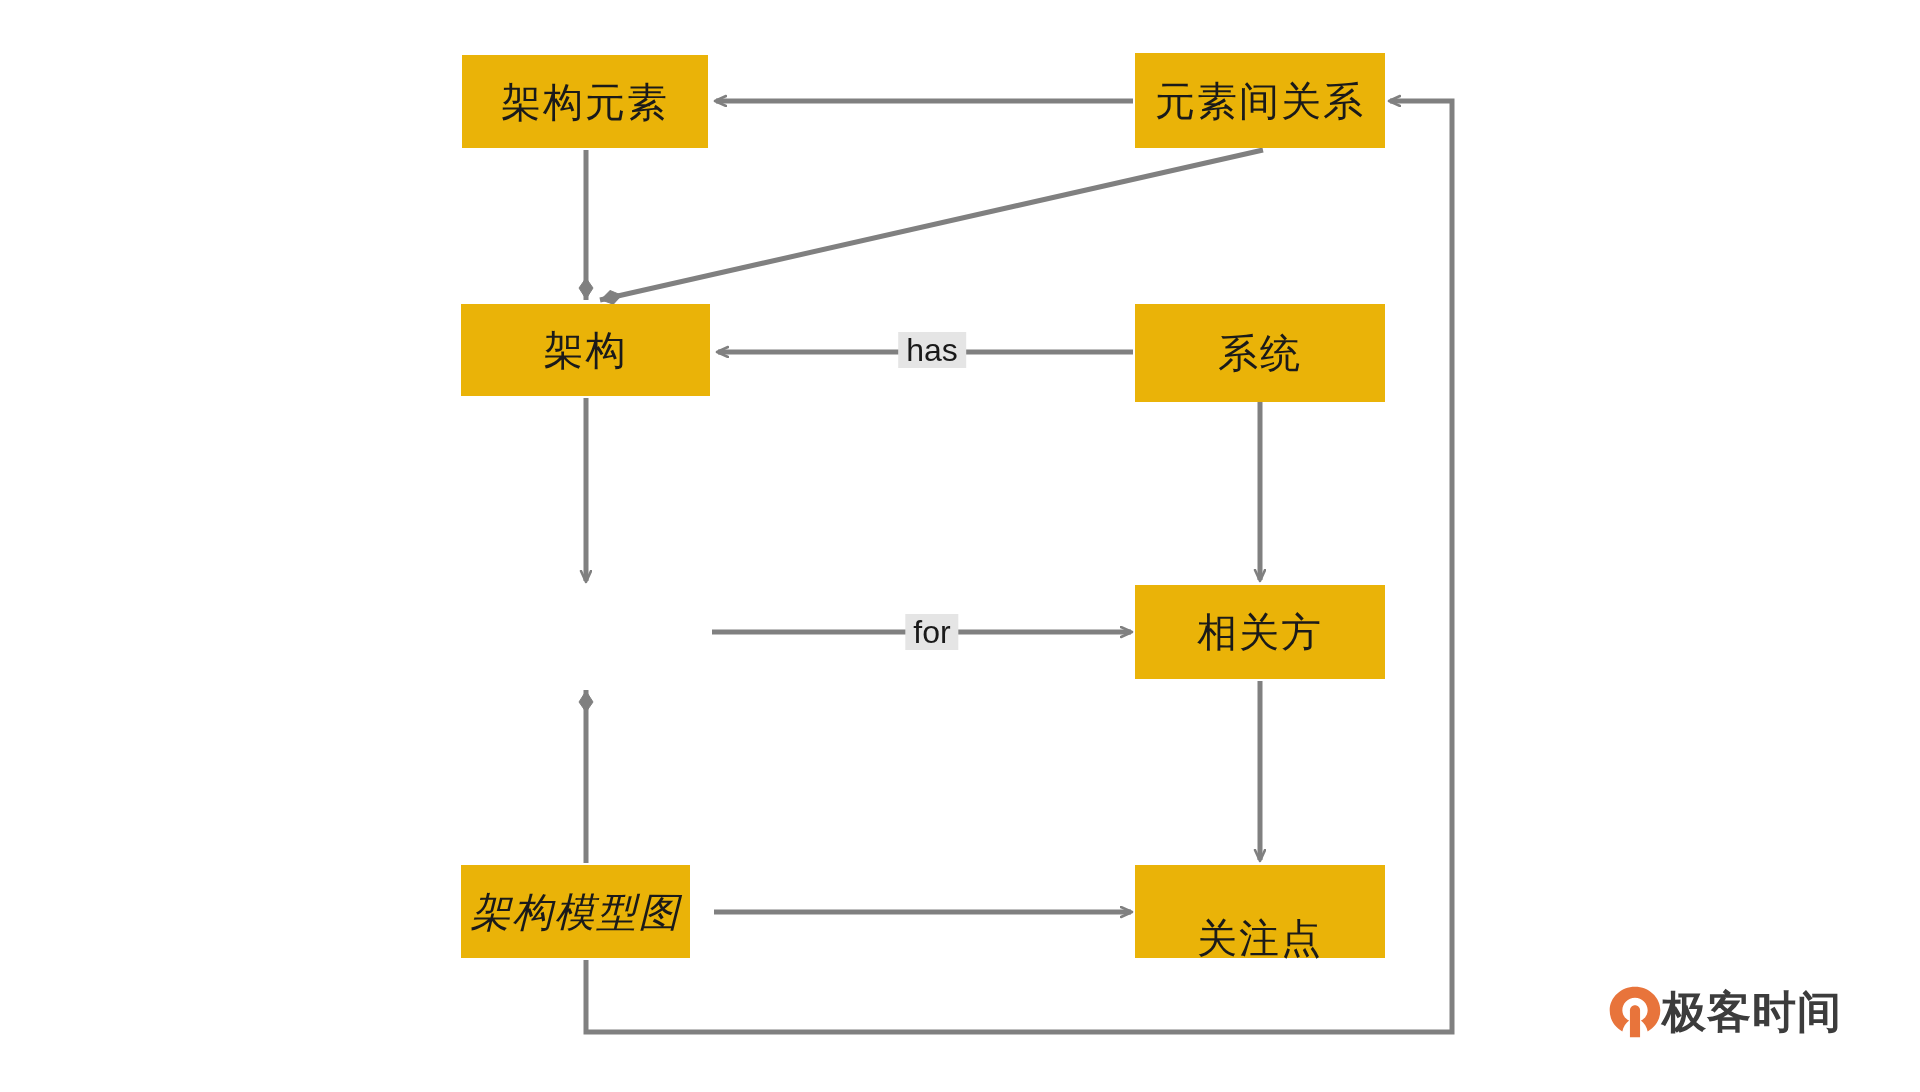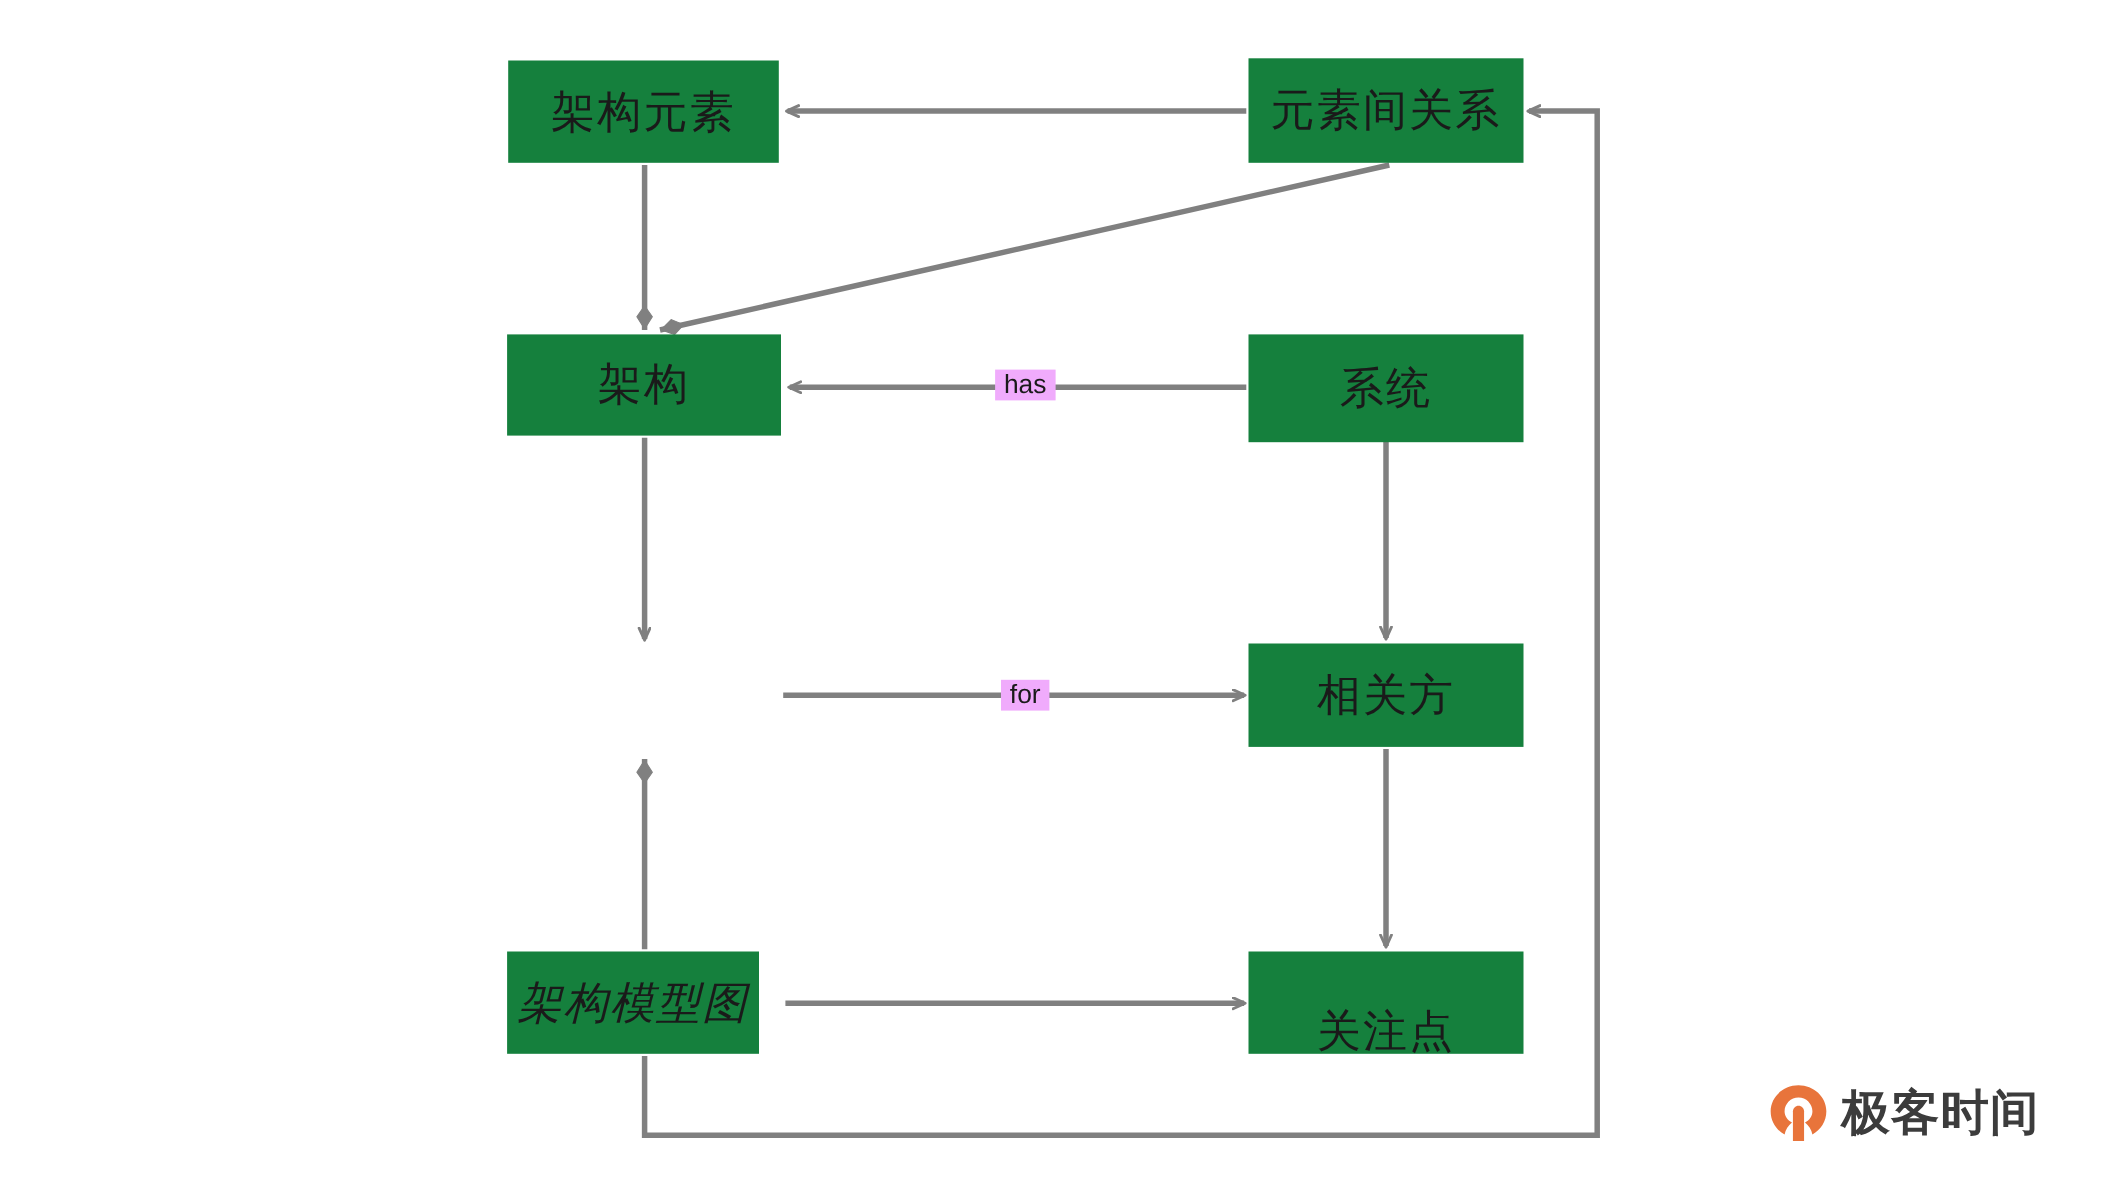--- a/index.html
+++ b/index.html
@@ -24,43 +24,42 @@
     top: 0;
     width: 1920px;
     height: 1092px;
     pointer-events: none;
   }
   .node {
     position: absolute;
     display: flex;
     align-items: center;
     justify-content: center;
-    background: #15803d;
+    background: #eab308;
     color: #1a1a1a;
     font-size: 40px;
     letter-spacing: 2px;
     line-height: 1;
     white-space: nowrap;
     box-sizing: border-box;
   }
   .edge-label {
     position: absolute;
-    background: #f0abfc;
+    background: #e5e5e5;
     color: #1a1a1a;
-    font-size: 24px;
+    font-size: 32px;
     line-height: 1;
     padding: 2px 8px;
     white-space: nowrap;
     transform: translate(-50%, -50%);
   }
   .logo {
     position: absolute;
     display: flex;
     align-items: center;
-    gap: 12px;
   }
   .logo-mark {
     width: 54px;
     height: 54px;
     flex: 0 0 54px;
   }
   .logo-text {
     font-size: 44px;
     font-weight: bold;
     color: #3c3c3c;

